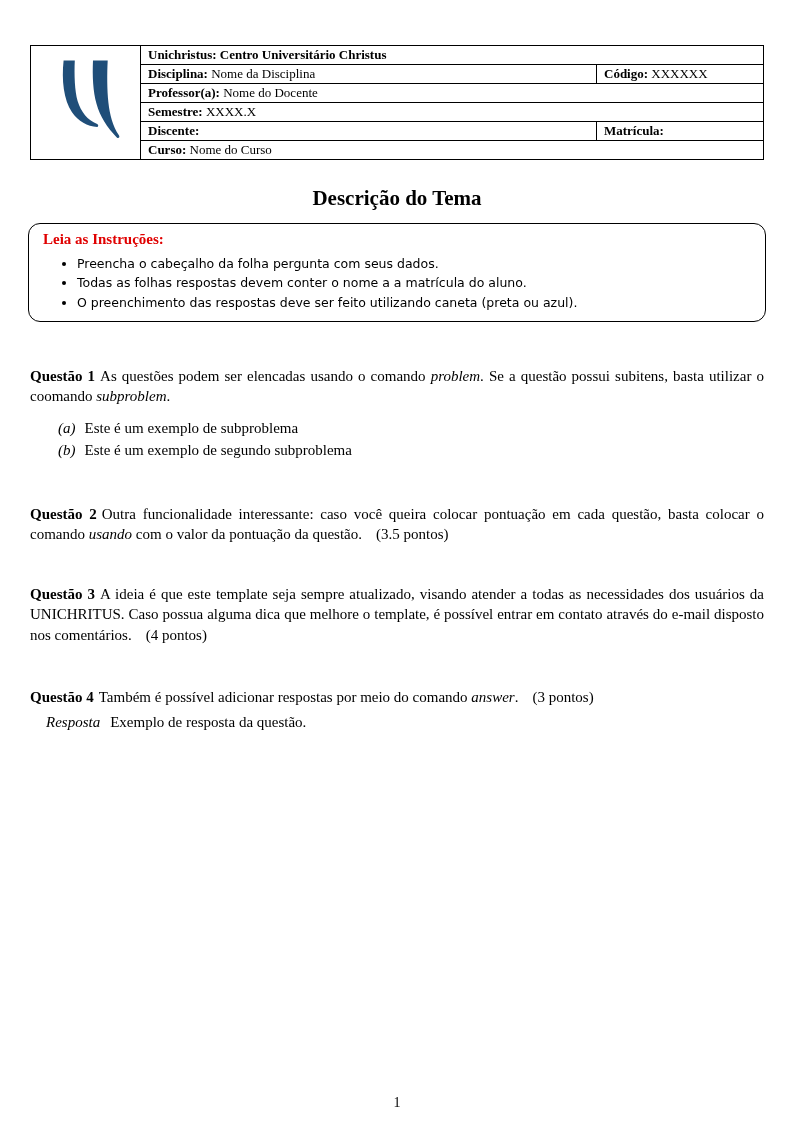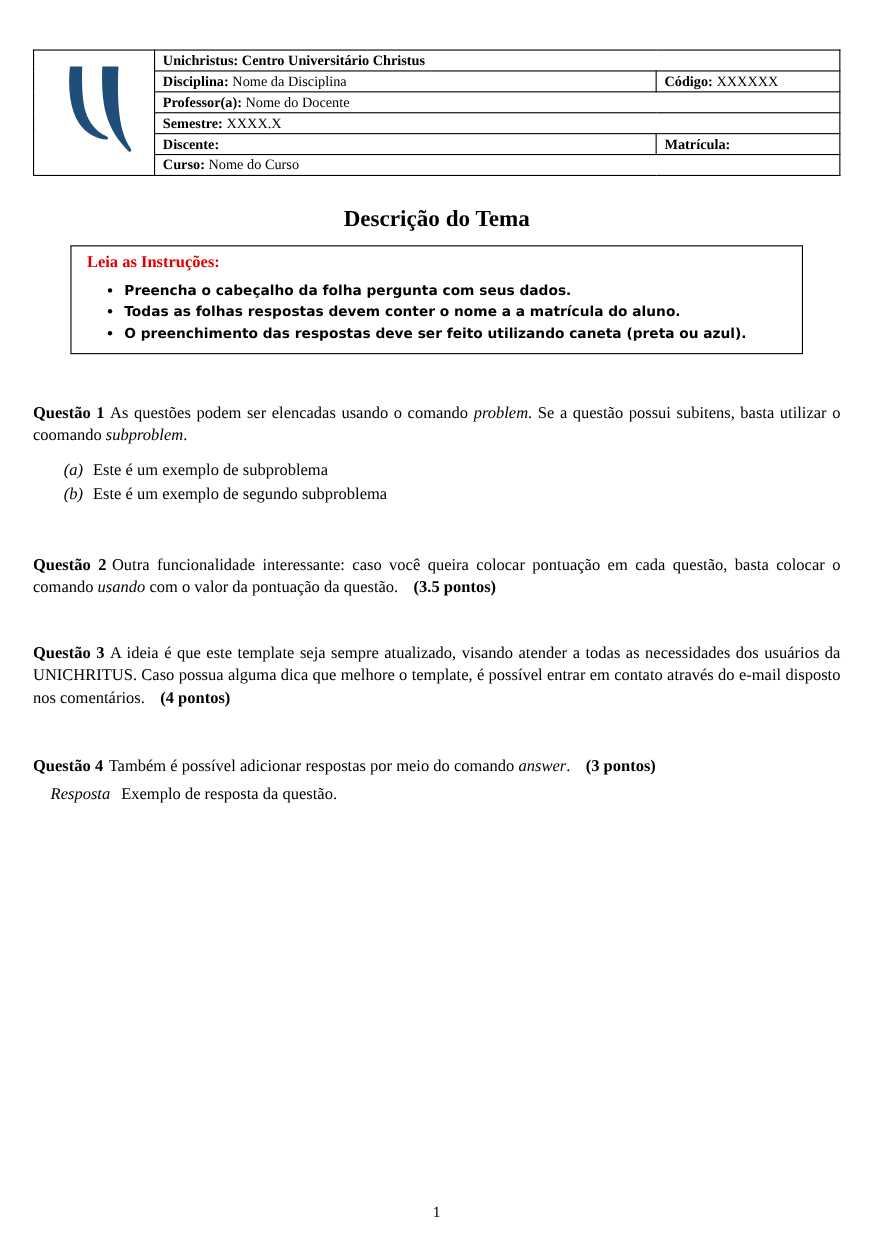--- a/index.html
+++ b/index.html
@@ -21,40 +21,40 @@
   }
   .logo-cell { width: 110px; text-align: center; vertical-align: middle; }
   .col-right { width: 167px; }
   .b { font-weight: bold; }
 
   
   .doc-title { text-align: center; font-weight: bold; font-size: 21px; margin-top: 26px; }
 
   
   .instructions {
-    margin: 12px 64px 0; border: 1px solid #000; border-radius: 0;
+    margin: 12px 28px 0; border: 1px solid #000; border-radius: 12px;
     padding: 7px 14px 9px;
   }
   .instructions-title { color: #e00000; font-weight: bold; font-size: 15px; }
   .instructions ul { margin: 6px 0 0; padding-left: 34px; }
   .instructions li {
-    font-family: "DejaVu Sans", sans-serif; font-weight: bold;
+    font-family: "DejaVu Sans", sans-serif; font-weight: normal;
     font-size: 12.5px; line-height: 1.55; color: #000;
   }
 
   
   .questions { margin: 0 30px; }
   .question { margin: 0; text-align: justify; line-height: 1.35; }
   .q1 { margin-top: 44px; }
   .q2 { margin-top: 42px; }
   .q3 { margin-top: 40px; }
   .q4 { margin-top: 42px; }
   .qlabel { font-weight: bold; margin-right: 5px; }
   .it { font-style: italic; }
-  .pts { font-weight: bold; margin-left: 14px; white-space: nowrap; }
+  .pts { font-weight: normal; margin-left: 14px; white-space: nowrap; }
   .subitems { margin: 10px 0 0 28px; }
   .subitem { line-height: 1.5; }
   .subitem .marker { font-style: italic; margin-right: 9px; }
   .answer { margin: 5px 16px 0; line-height: 1.35; }
   .answer .ans-label { font-style: italic; margin-right: 10px; }
 
   
   .page-number {
     position: absolute; bottom: 12px; left: 0; right: 0;
     text-align: center; font-size: 14px;

